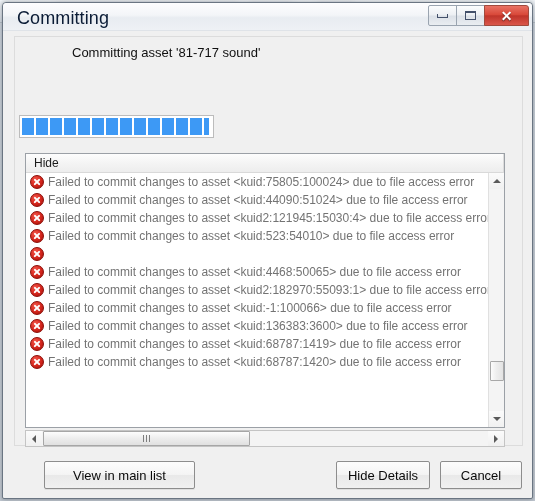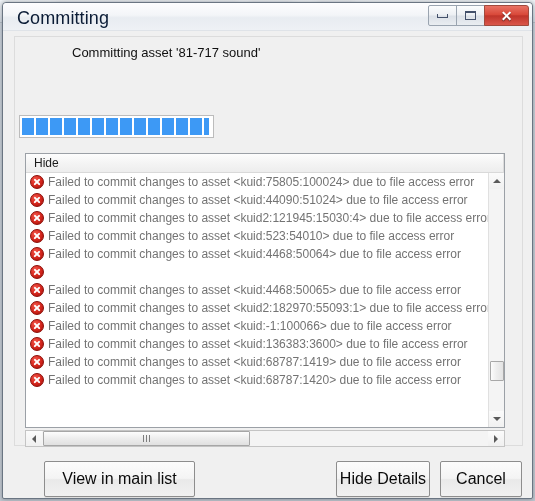--- a/index.html
+++ b/index.html
@@ -187,25 +187,25 @@
     background: linear-gradient(#fdfdfd, #ededed 48%, #e0e0e0);
     border: 1px solid #a6a6a6; border-radius: 1px;
     display: flex; align-items: center; justify-content: center;
   }
   .grip { display: flex; gap: 2px; }
   .grip i { display: block; width: 1px; height: 7px; background: #7d7d7d; }
 
   
   .btn {
     position: absolute;
-    height: 36px;
+    height: 28px;
     background: linear-gradient(#fcfcfc 0%, #f4f4f4 48%, #e9e9e9 52%, #f1f1f1 100%);
     border: 1px solid #8d8d8d;
     border-radius: 2px;
-    font-size: 16px; color: #0a0a0a;
+    font-size: 13px; color: #0a0a0a;
     display: flex; align-items: center; justify-content: center;
     box-shadow: 0 1px 0 rgba(0,0,0,.07);
     font-family: "Liberation Sans", sans-serif;
   }
   #btn-view   { left: 41px;  top: 458px; width: 151px; }
   #btn-hide   { left: 333px; top: 458px; width: 94px; }
   #btn-cancel { left: 437px; top: 458px; width: 82px; }
 </style>
 </head>
 <body>
@@ -271,24 +271,20 @@
             <span class="err-icon"></span>
             <span class="row-label">Failed to commit changes to asset &lt;kuid:44090:51024&gt; due to file access error</span>
           </div>
           <div class="row">
             <span class="err-icon"></span>
             <span class="row-label">Failed to commit changes to asset &lt;kuid2:121945:15030:4&gt; due to file access error</span>
           </div>
           <div class="row">
             <span class="err-icon"></span>
             <span class="row-label">Failed to commit changes to asset &lt;kuid:523:54010&gt; due to file access error</span>
-          </div>
-          <div class="row">
-            <span class="err-icon"></span>
-            <span class="row-label">Failed to commit changes to asset &lt;kuid:4468:50064&gt; due to file access error</span>
           </div>
           <div class="row">
             <span class="err-icon"></span>
           </div>
           <div class="row">
             <span class="err-icon"></span>
             <span class="row-label">Failed to commit changes to asset &lt;kuid:4468:50065&gt; due to file access error</span>
           </div>
           <div class="row">
             <span class="err-icon"></span>

